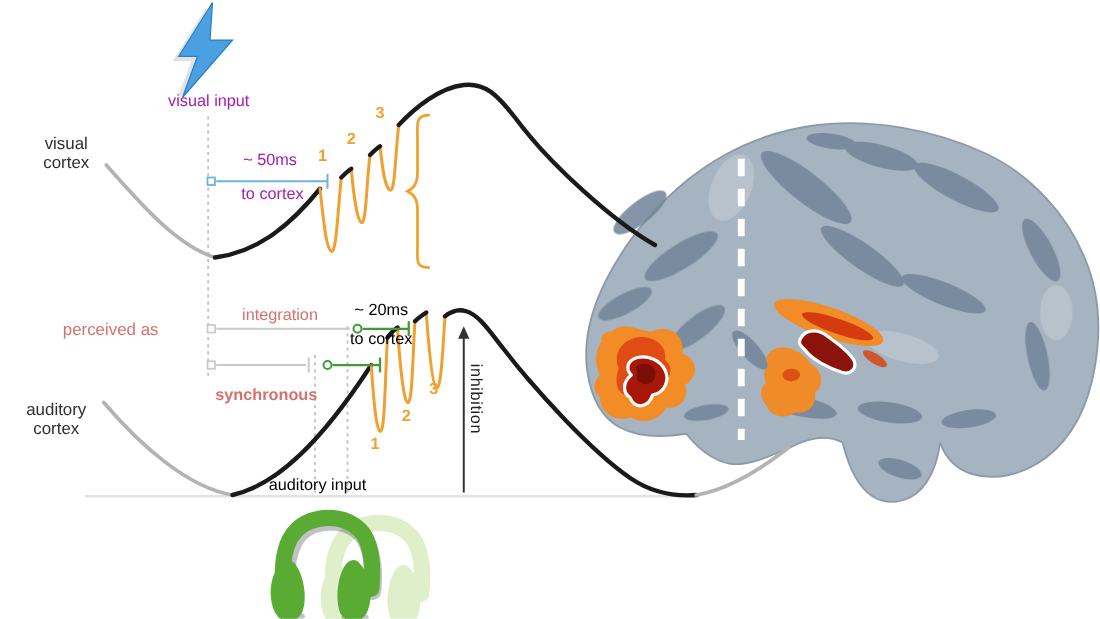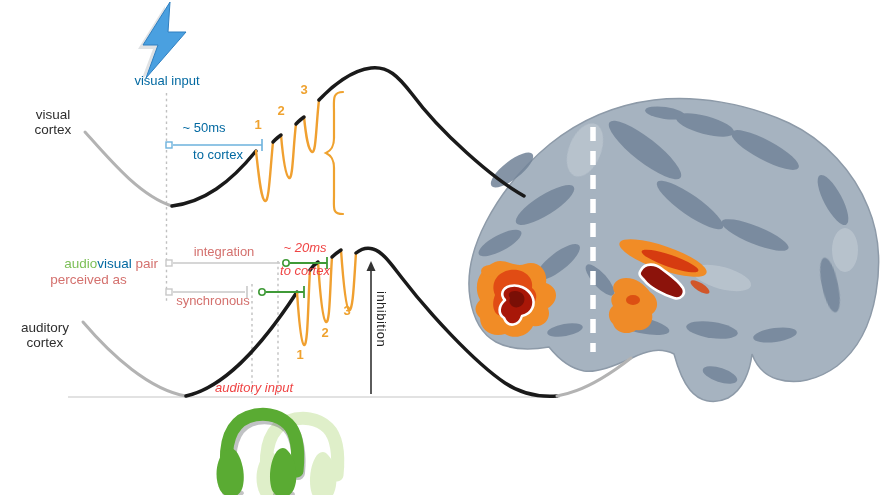--- a/index.html
+++ b/index.html
@@ -1,36 +1,36 @@
 <!DOCTYPE html>
 <html><head>
 <meta charset="utf-8">
 <style>
   html,body{margin:0;padding:0;background:#fff;}
   #stage{position:relative;width:880px;height:495px;background:#ffffff;overflow:hidden;
          font-family:"Liberation Sans", sans-serif;}
   #diagram-svg{position:absolute;left:0;top:0;}
   .lbl{position:absolute;font-size:13px;line-height:15px;white-space:nowrap;}
   .center{text-align:center;}
-  .blue{color:#0369a1;}
-  .green{color:#ef4444;font-style:italic;}
+  .blue{color:#a21caf;}
+  .green{color:#000000;}
   .lightgreen{color:#7cbf57;}
   .red{color:#d4716e;}
   .orange{color:#efa22f;}
   .dark{color:#2e2e2e;}
   .slotnum{position:absolute;font-size:13px;font-weight:bold;color:#efa22f;width:12px;text-align:center;}
   #lbl-visual-cortex{left:24px;top:107px;width:58px;font-size:13.5px;}
   #lbl-auditory-cortex{left:16px;top:304px;width:58px;font-size:13.5px;margin-top:16px;}
   #lbl-visual-input{left:127px;top:73px;width:80px;}
-  #lbl-50ms{left:168px;top:120px;width:72px;}
+  #lbl-50ms{left:180px;top:120px;width:72px;}
   #lbl-50ms-sub{left:180px;top:147px;width:76px;}
   #lbl-pair{left:36px;top:256px;width:122px;text-align:right;font-size:13.5px;line-height:16px;}
   #lbl-pair .l2{margin-right:17px;text-align:center;}
   #lbl-async{left:176px;top:244px;width:96px;}
-  #lbl-sync{left:168px;top:293px;width:90px;}
+  #lbl-sync{left:168px;top:308px;width:90px;font-weight:bold;}
   #lbl-20ms{left:272px;top:240px;width:66px;}
   #lbl-20ms-sub{left:272px;top:263px;width:66px;}
   #lbl-ranked{left:345px;top:129px;font-size:14px;line-height:19px;}
   #lbl-auditory-input{left:210px;top:380px;width:88px;}
   #lbl-inhibition{left:374px;top:291px;writing-mode:vertical-rl;color:#222;
                   font-size:13px;letter-spacing:.5px;height:90px;}
   #vn1{left:252px;top:117px;} #vn2{left:275px;top:103px;} #vn3{left:298px;top:82px;}
   #an1{left:294px;top:347px;} #an2{left:319px;top:325px;} #an3{left:341px;top:303px;}
 </style>
 </head>
@@ -204,21 +204,20 @@
   <div>auditory</div>
   <div>cortex</div>
 </div>
 
 <div class="lbl center blue" id="lbl-visual-input">visual input</div>
 
 <div class="lbl center blue" id="lbl-50ms">~ 50ms</div>
 <div class="lbl center blue" id="lbl-50ms-sub">to cortex</div>
 
 <div class="lbl" id="lbl-pair">
-  <div><span class="lightgreen">audio</span><span class="blue">visual</span><span class="red"> pair</span></div>
   <div class="red l2">perceived as</div>
 </div>
 
 <div class="lbl center red" id="lbl-async">integration</div>
 <div class="lbl center red" id="lbl-sync">synchronous</div>
 
 <div class="lbl center green" id="lbl-20ms">~ 20ms</div>
 <div class="lbl center green" id="lbl-20ms-sub">to cortex</div>
 
 

